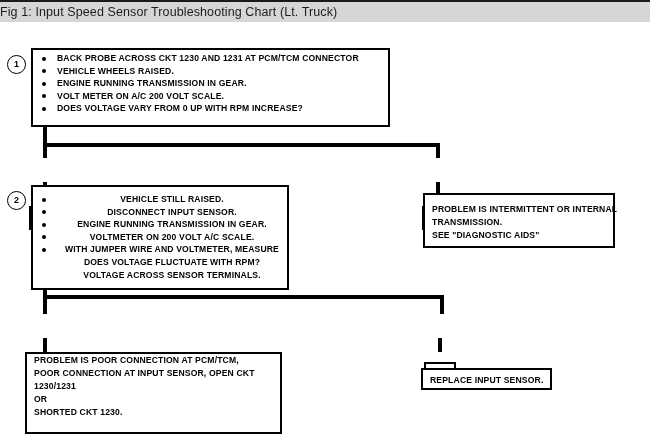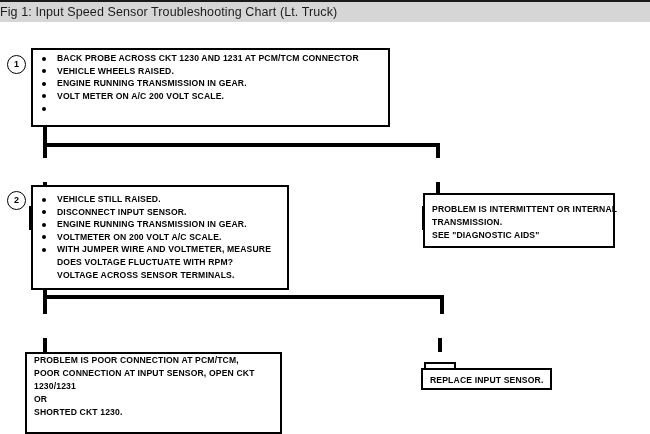--- a/index.html
+++ b/index.html
@@ -145,21 +145,21 @@
 <div id="chart-canvas">
 
   <div class="step-circle" style="left:7px; top:33px;">1</div>
 
   <div class="flow-box" style="left:31px; top:26px; width:359px; height:79px;">
     <ul class="bullet-list" style="margin-top:2px; margin-left:7px;">
       <li><span class="bullet-dot"></span><span>BACK PROBE ACROSS CKT 1230 AND 1231 AT PCM/TCM CONNECTOR</span></li>
       <li><span class="bullet-dot"></span><span>VEHICLE WHEELS RAISED.</span></li>
       <li><span class="bullet-dot"></span><span>ENGINE RUNNING TRANSMISSION IN GEAR.</span></li>
       <li><span class="bullet-dot"></span><span>VOLT METER ON A/C 200 VOLT SCALE.</span></li>
-      <li><span class="bullet-dot"></span></li>
+      <li><span class="bullet-dot"></span><span>DOES VOLTAGE VARY FROM 0 UP WITH RPM INCREASE?</span></li>
     </ul>
   </div>
 
   <div class="conn conn-v" style="left:43px; top:105px; height:20px;"></div>
 
   <div class="conn conn-h" style="left:43px; top:121px; width:397px;"></div>
 
   <div class="conn conn-v" style="left:43px; top:121px; height:15px;"></div>
 
   <div class="conn conn-v" style="left:436px; top:121px; height:15px;"></div>
@@ -174,21 +174,21 @@
   <div class="flow-box" style="left:423px; top:171px; width:192px; height:55px;">
     <div class="text-block" style="margin-top:8px; margin-left:7px;">
       <div>PROBLEM IS INTERMITTENT OR INTERNAL</div>
       <div>TRANSMISSION.</div>
       <div>SEE "DIAGNOSTIC AIDS"</div>
     </div>
   </div>
 
   <div class="step-circle" style="left:7px; top:169px;">2</div>
 
-  <div class="flow-box" style="left:31px; top:163px; width:258px; height:105px;">
+  <div class="flow-box" style="left:31px; top:163px; width:258px; height:105px;text-align:center;">
     <ul class="bullet-list" style="margin-top:6px; margin-left:7px;">
       <li><span class="bullet-dot"></span><span>VEHICLE STILL RAISED.</span></li>
       <li><span class="bullet-dot"></span><span>DISCONNECT INPUT SENSOR.</span></li>
       <li><span class="bullet-dot"></span><span>ENGINE RUNNING TRANSMISSION IN GEAR.</span></li>
       <li><span class="bullet-dot"></span><span>VOLTMETER ON 200 VOLT A/C SCALE.</span></li>
       <li>
         <span class="bullet-dot"></span>
         <span>WITH JUMPER WIRE AND VOLTMETER, MEASURE</span>
         <span class="cont-line">DOES VOLTAGE FLUCTUATE WITH RPM?</span>
         <span class="cont-line">VOLTAGE ACROSS SENSOR TERMINALS.</span>

